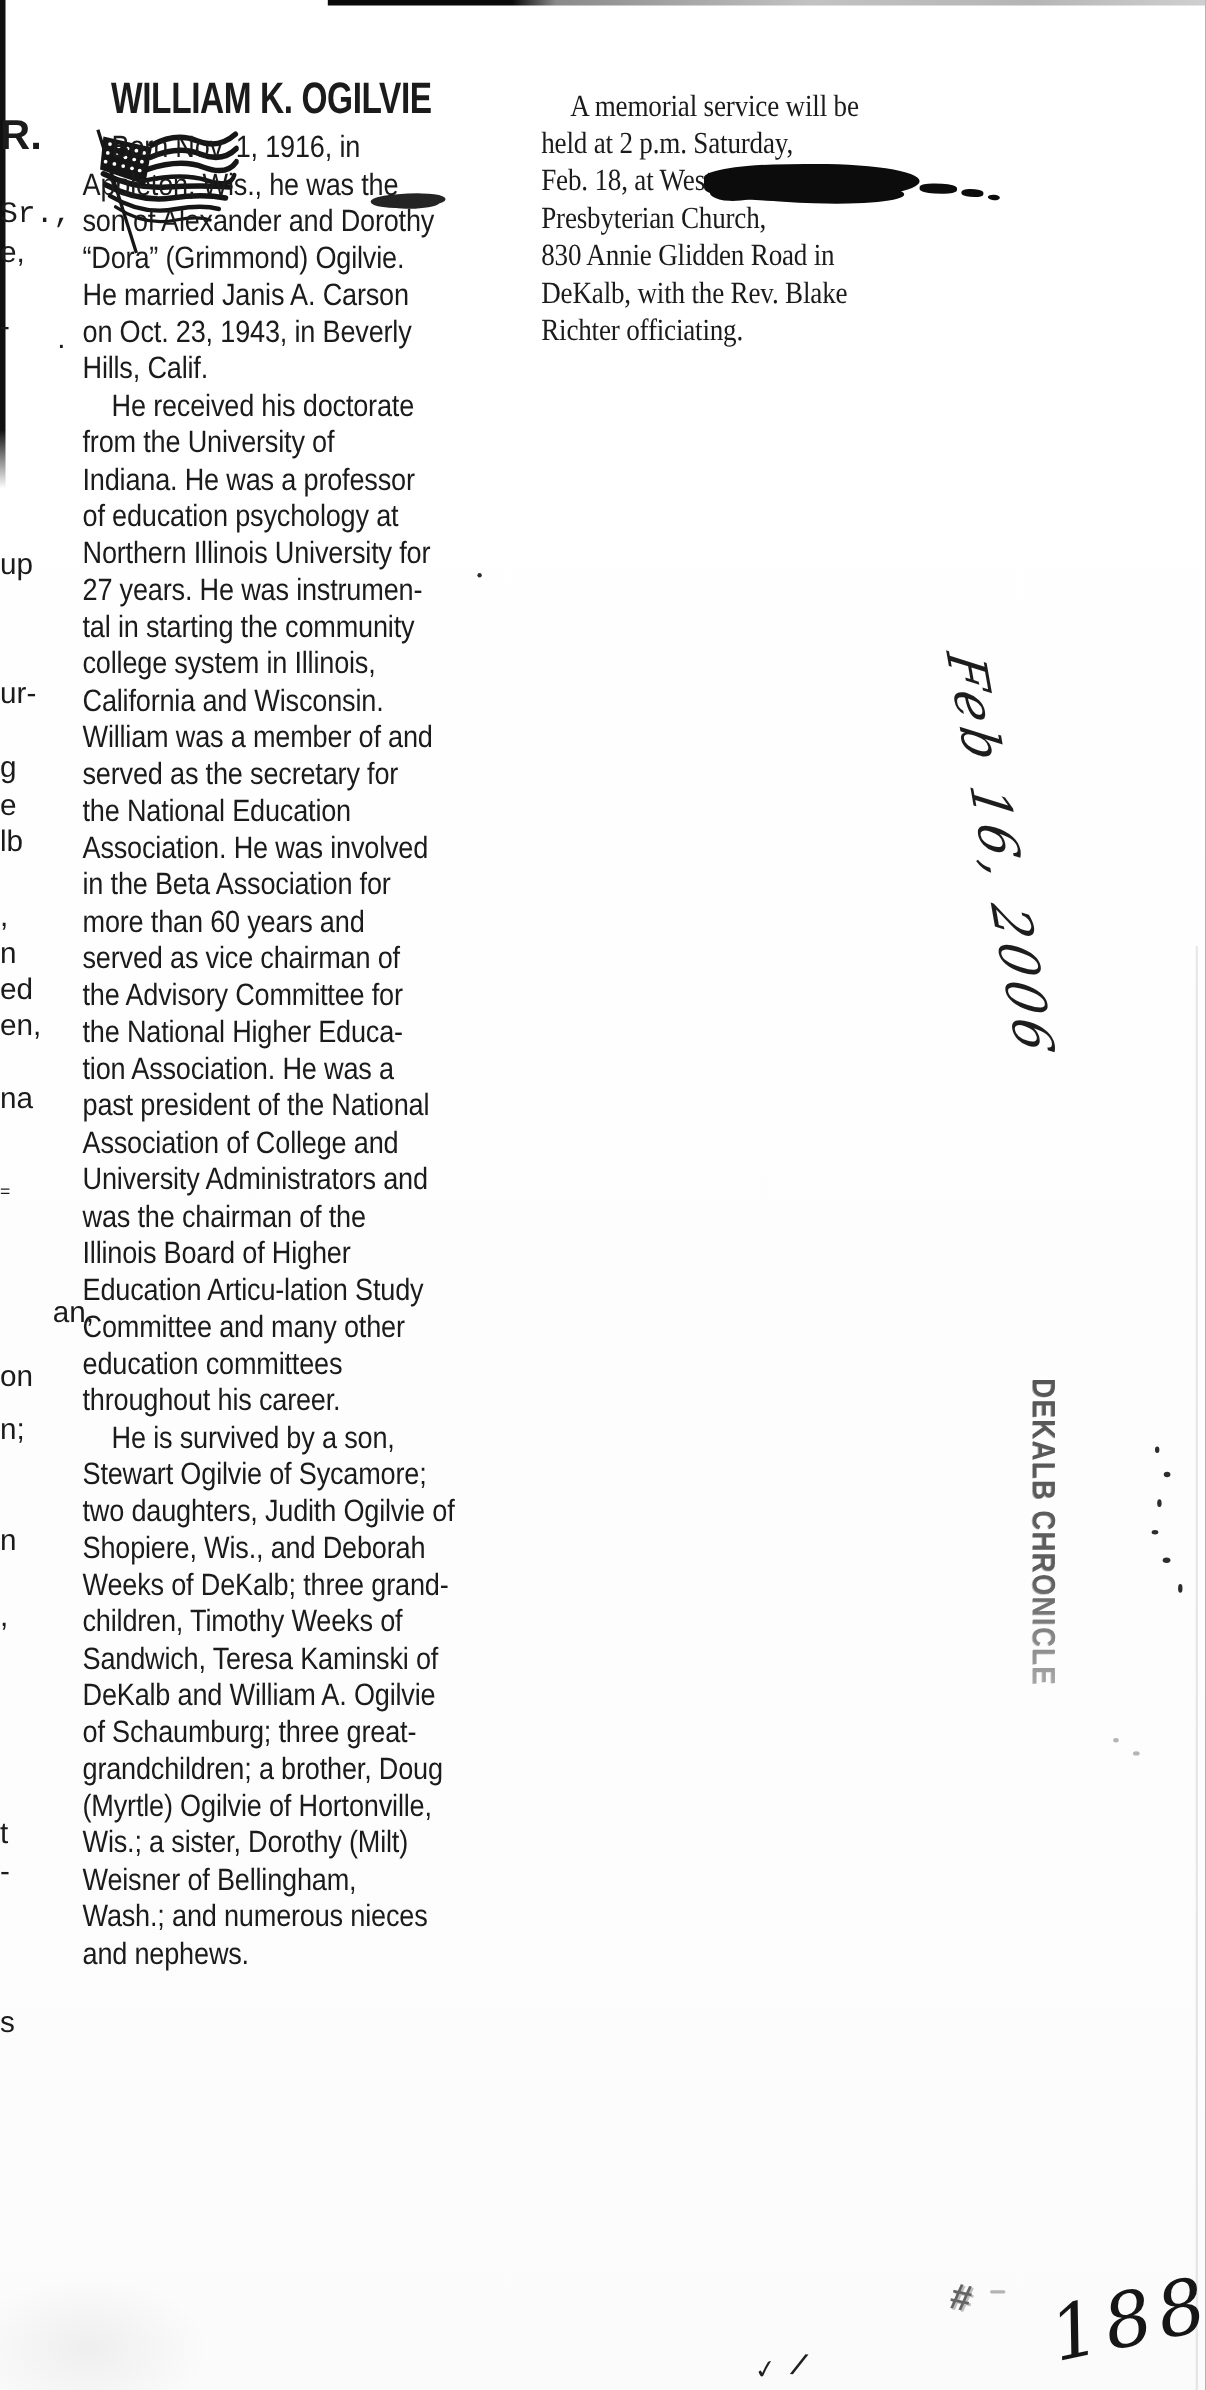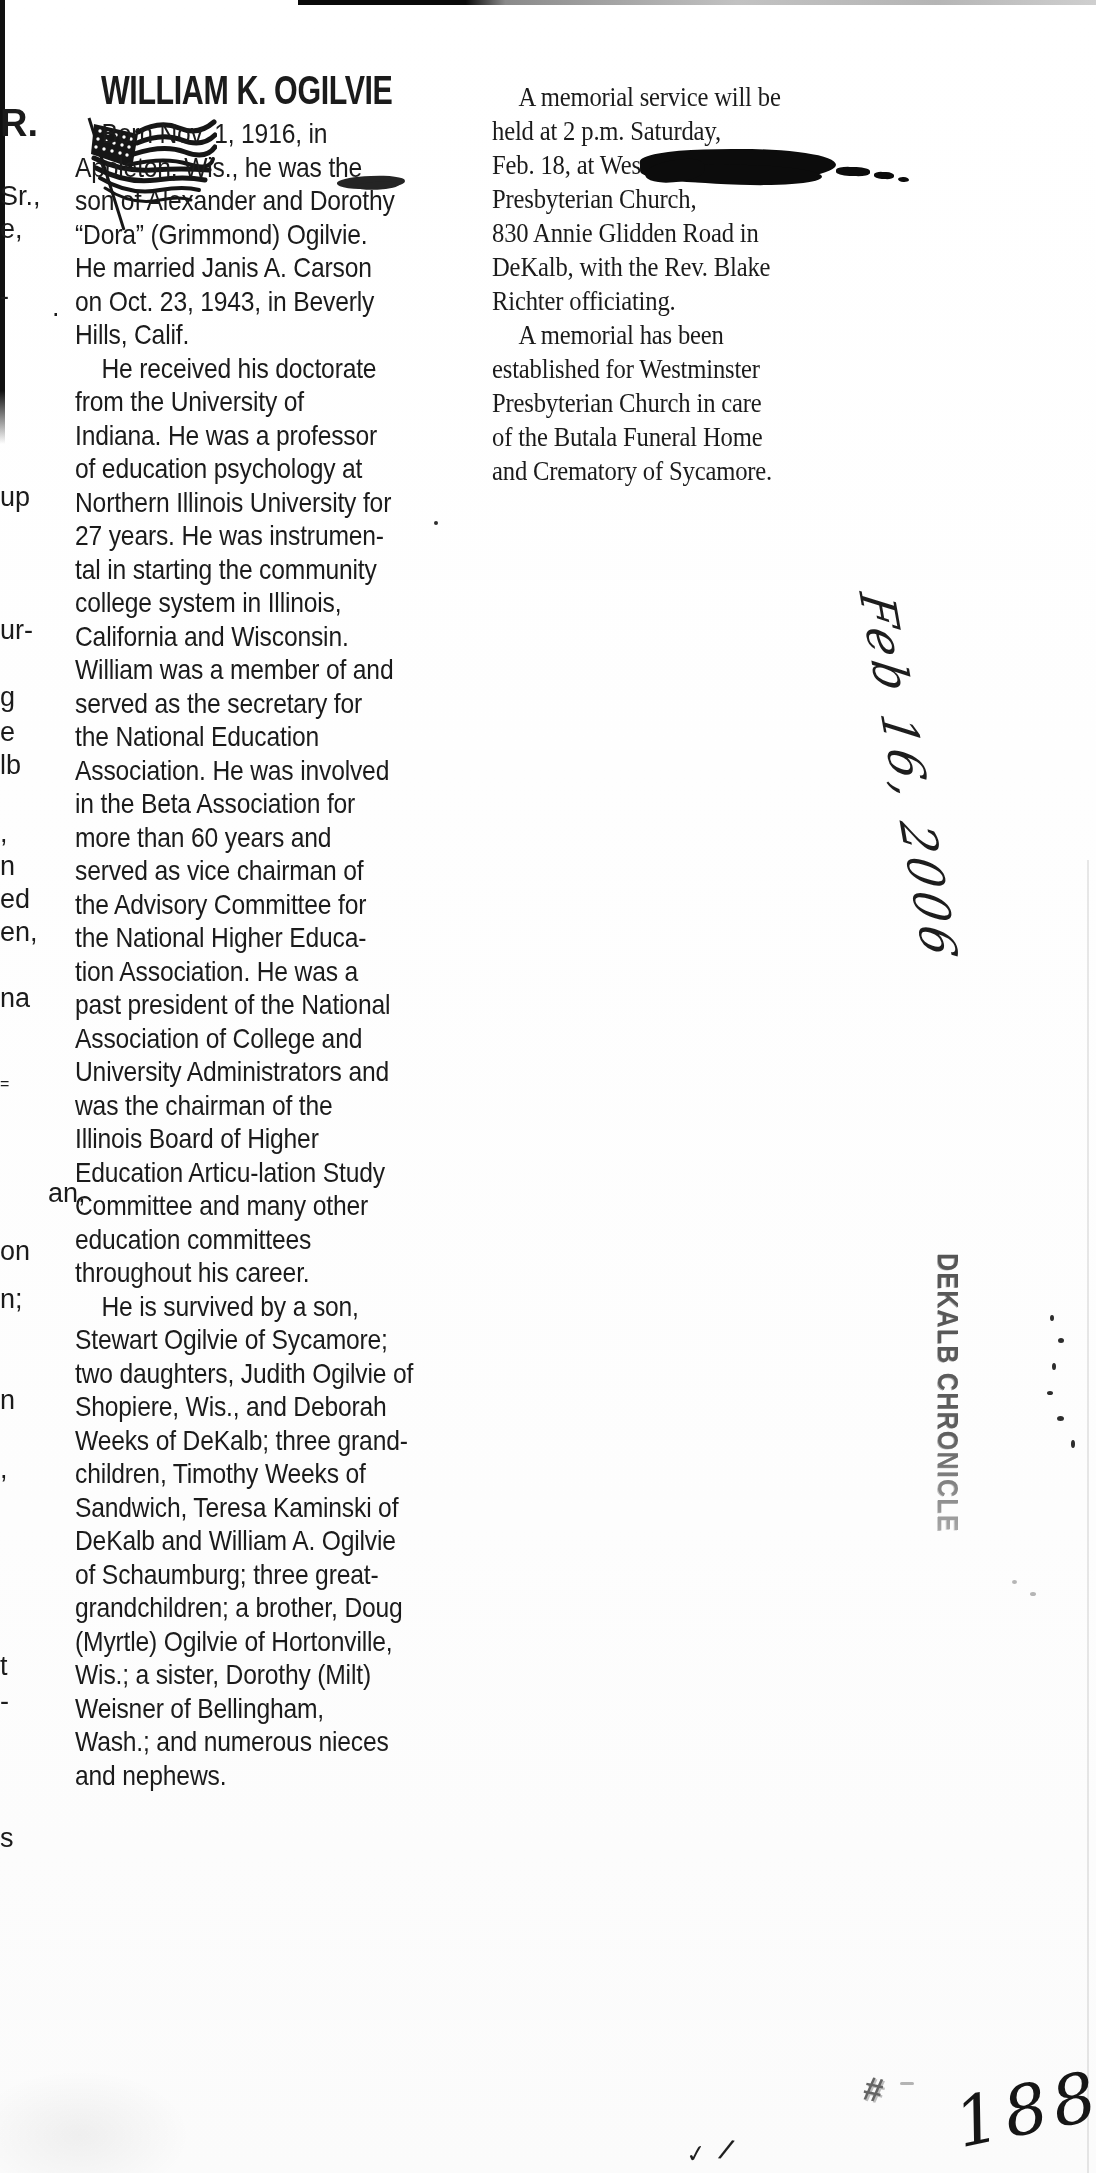--- a/index.html
+++ b/index.html
@@ -81,25 +81,25 @@
 
 <div class="page">
 
   <div class="top-edge"></div>
   <div class="left-edge"></div>
   <div class="right-fold"></div>
   <div class="corner-smudge"></div>
 
   <div id="margin-strip">
       <span class="frag frag-big" style="top: 104px; font-size: 38px;">R.</span>
-      <span class="frag" style="top: 183px;">Sr.,</span>
+      <span class="frag" style="top: 183px; font-family: Liberation Mono, monospace;">Sr.,</span>
       <span class="frag" style="top: 216px;">e,</span>
       <span class="frag" style="top: 283px;">-</span>
       <span class="frag" style="top: 294px; left: 52px;">.</span>
-      <span class="frag" style="top: 484px;">up</span>
+      <span class="frag" style="top: 500px;">up</span>
       <span class="frag" style="top: 617px;">ur-</span>
       <span class="frag" style="top: 684px;">g</span>
       <span class="frag" style="top: 719px;">e</span>
       <span class="frag" style="top: 752px;">lb</span>
       <span class="frag" style="top: 820px;">,</span>
       <span class="frag" style="top: 853px;">n</span>
       <span class="frag" style="top: 886px;">ed</span>
       <span class="frag" style="top: 919px;">en,</span>
       <span class="frag" style="top: 985px;">na</span>
       <span class="frag" style="top: 1076px; font-size: 16px;">=</span>
@@ -211,27 +211,20 @@
   <div class="col col-right">
     <div class="para indent">
         <div class="tline">A memorial service will be</div>
         <div class="tline">held at 2 p.m. Saturday,</div>
         <div class="tline">Feb. 18, at Westminster</div>
         <div class="tline">Presbyterian Church,</div>
         <div class="tline">830 Annie Glidden Road in</div>
         <div class="tline">DeKalb, with the Rev. Blake</div>
         <div class="tline">Richter officiating.</div>
       </div>
-    <div class="para indent">
-        <div class="tline">A memorial has been</div>
-        <div class="tline">established for Westminster</div>
-        <div class="tline">Presbyterian Church in care</div>
-        <div class="tline">of the Butala Funeral Home</div>
-        <div class="tline">and Crematory of Sycamore.</div>
-      </div>
   </div>
 
   <div class="smudge-small"></div>
   <div class="blot blot-a"></div>
   <div class="blot blot-b"></div>
   <div class="blot blot-c"></div>
   <div class="blot blot-d"></div>
   <div class="blot blot-e"></div>
   <div class="blot blot-f"></div>
 

